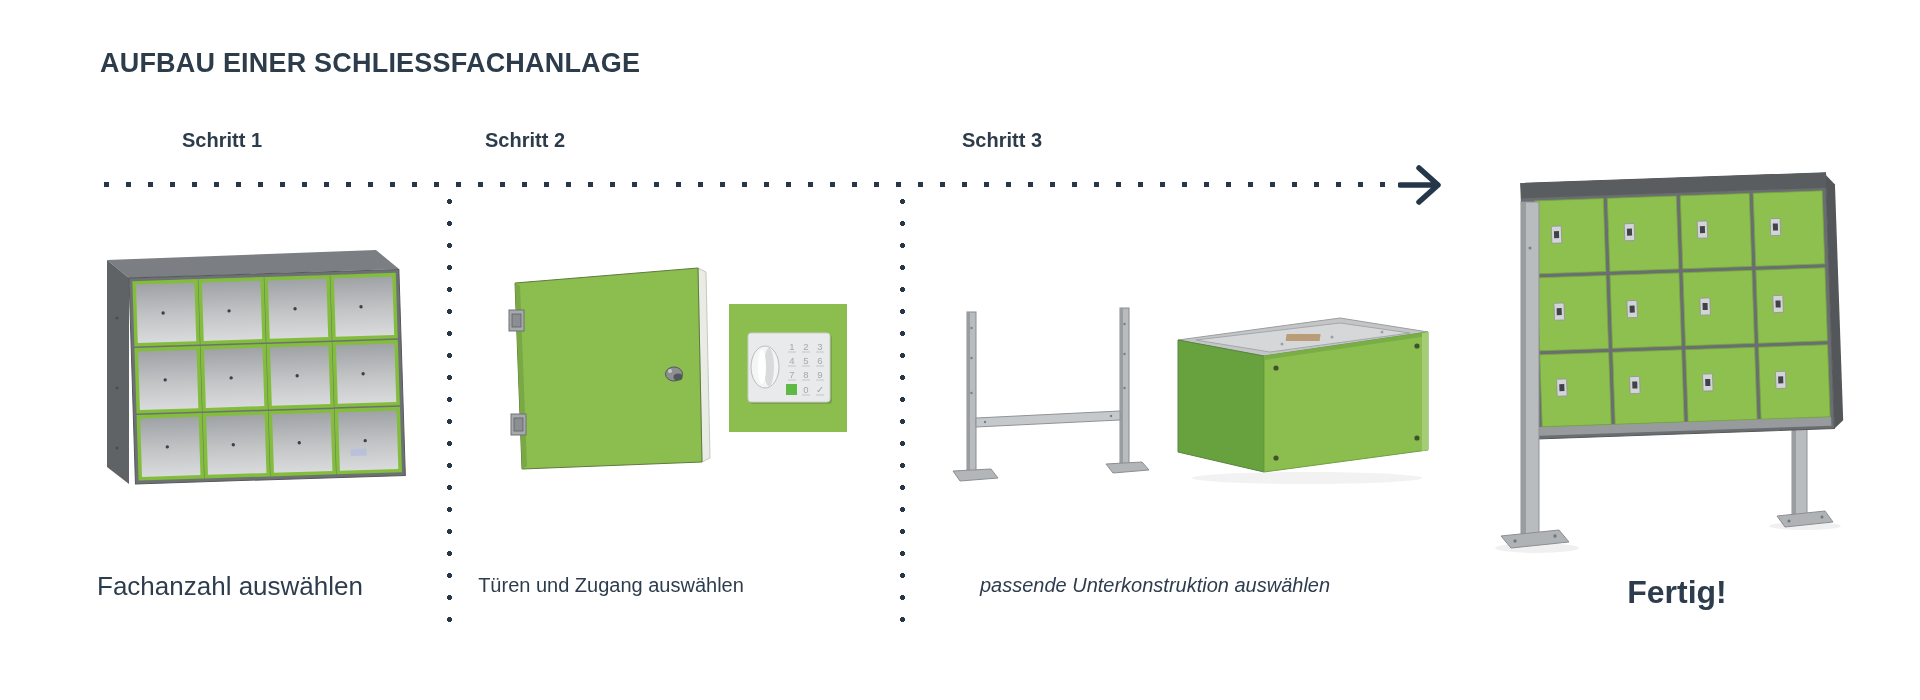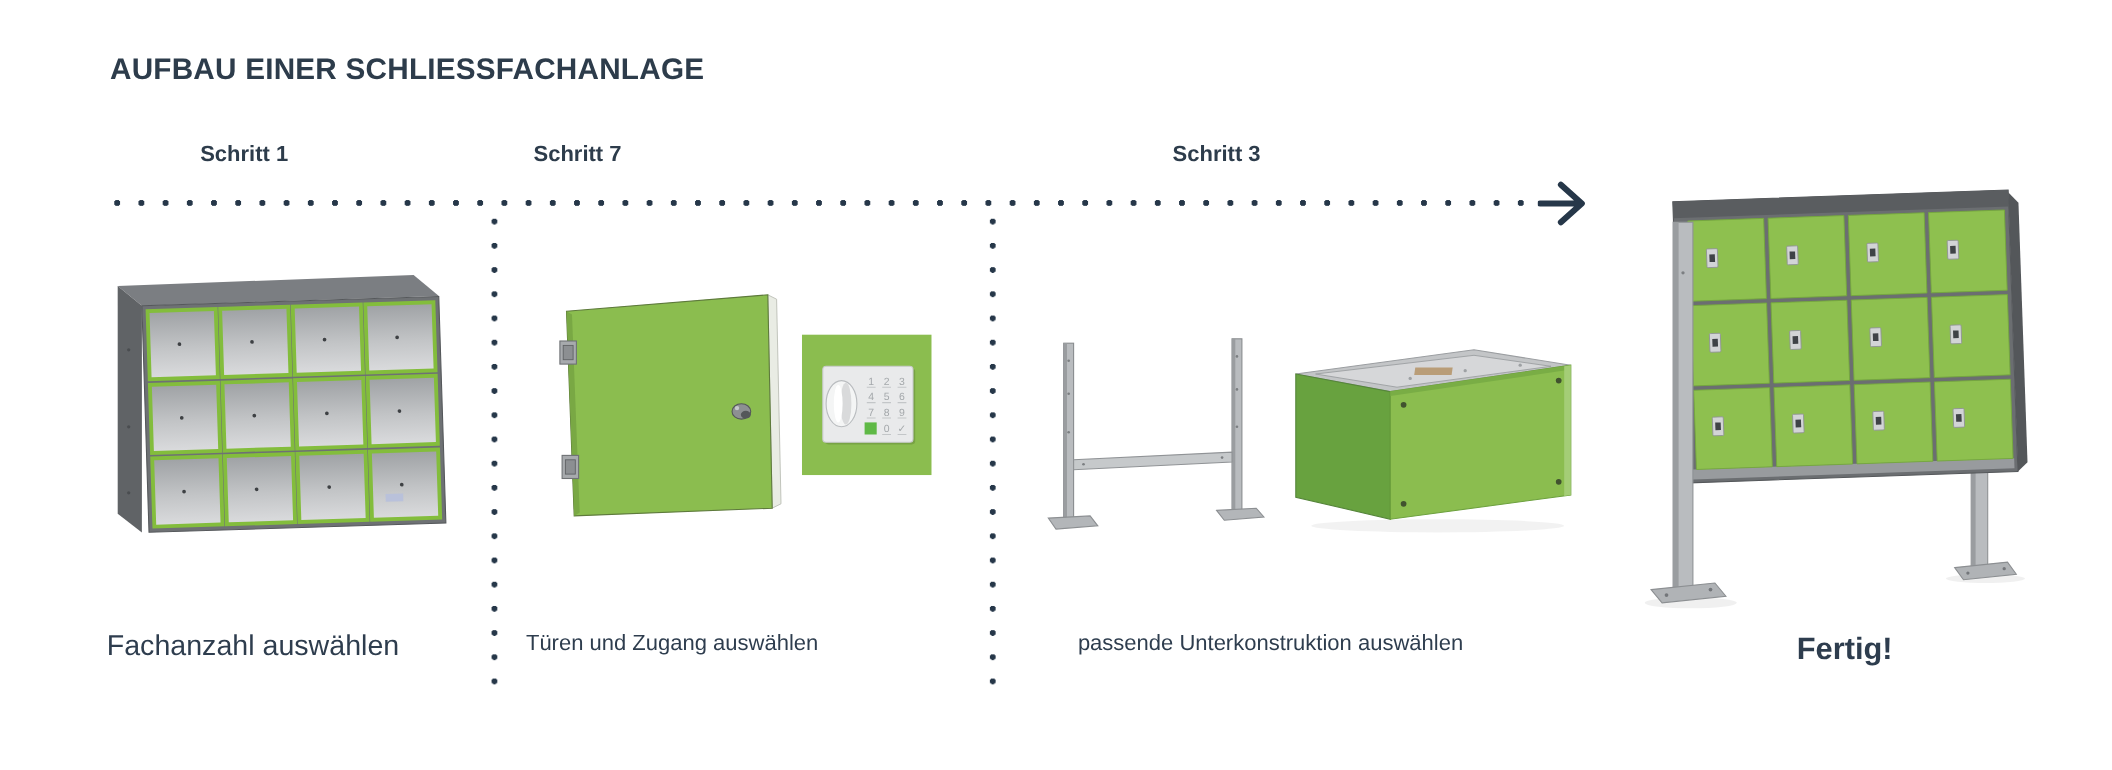--- a/index.html
+++ b/index.html
@@ -29,33 +29,33 @@
   .sep2{left:899px;}
   .arrow{position:absolute;left:1398px;top:162px;}
   .illu{position:absolute;}
   .caption{
     position:absolute;top:574px;transform:translateX(-50%);
     font-size:20px;color:#2e3d4e;white-space:nowrap;
   }
   .caption-left{
     position:absolute;left:97px;top:570px;font-size:26px;color:#2e3d4e;line-height:33px;
   }
-  .caption-bold{font-weight:700;font-size:28px;}
+  .caption-bold{font-weight:700;font-size:32px;}
   .kp-digit{font-size:9.5px;fill:#a4a8ab;font-family:"Liberation Sans","DejaVu Sans",sans-serif;}
 </style>
 </head>
 <body>
 
 <div class="canvas">
 
   <h1 class="title">AUFBAU EINER SCHLIESSFACHANLAGE</h1>
 
   <div class="step-label" style="left:222px;">Schritt 1</div>
-  <div class="step-label" style="left:525px;">Schritt 7</div>
-  <div class="step-label" style="left:1106px;">Schritt 3</div>
+  <div class="step-label" style="left:525px;">Schritt 2</div>
+  <div class="step-label" style="left:1002px;">Schritt 3</div>
 
   <div class="dotted-h"></div>
   <svg class="arrow" width="52" height="46" viewBox="0 0 52 46">
     <path d="M2,23 L36,23 M21,6 L40,23 L21,40" fill="none" stroke="#263749" stroke-width="5.5" stroke-linecap="round" stroke-linejoin="round"></path>
   </svg>
 
   <div class="dotted-v sep1"></div>
   <div class="dotted-v sep2"></div>
 
   <svg class="illu" style="left:95px;top:248px;" width="312" height="252" viewBox="0 0 312 252">
@@ -269,16 +269,16 @@
         <circle cx="60" cy="398" r="1.7"></circle>
       <circle cx="294" cy="383" r="1.5"></circle>
         <circle cx="327" cy="379" r="1.5"></circle>
     </g>
   </svg>
 
   <div class="caption-left">
     <span style="display:block;">Fachanzahl auswählen</span>
   </div>
   <div class="caption" style="left:611px;">Türen und Zugang auswählen</div>
-  <div class="caption" style="left:1155px;">passende Unterkonstruktion auswählen</div>
+  <div class="caption" style="left:1155px;font-style:italic;">passende Unterkonstruktion auswählen</div>
   <div class="caption caption-bold" style="left:1677px;">Fertig!</div>
 
 </div>
 
 </body></html>

